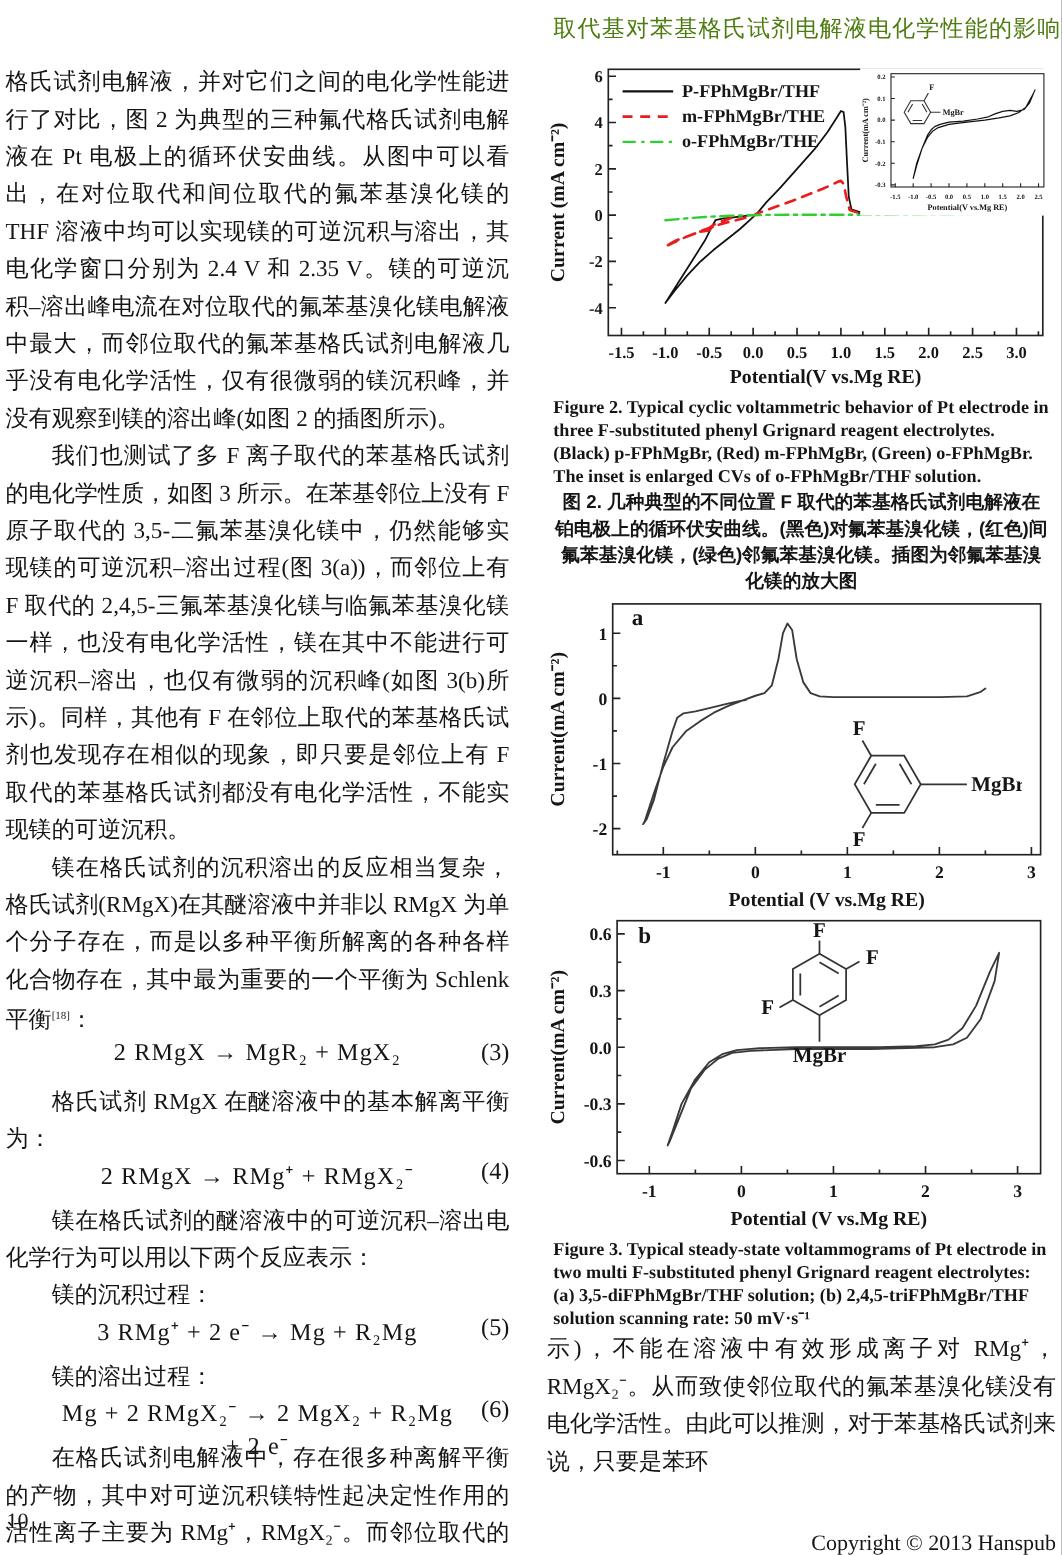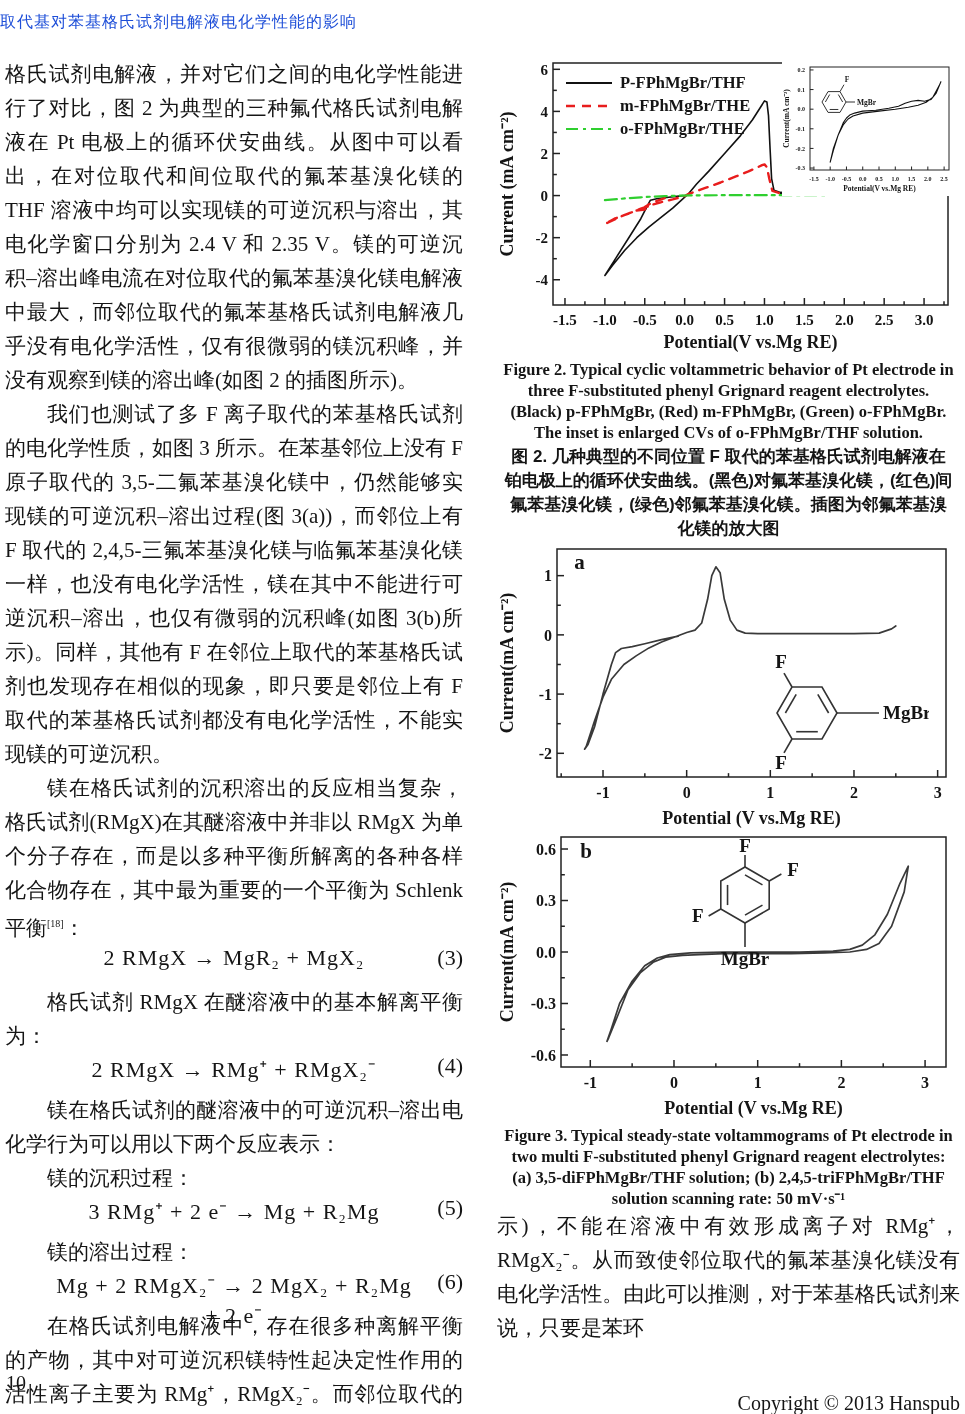--- a/index.html
+++ b/index.html
@@ -1,19 +1,19 @@
 <!DOCTYPE html>
 <html><head>
 <meta charset="utf-8">
 <style>
   html,body{margin:0;padding:0;background:#888;}
   .page{position:relative;width:965px;height:1414px;background:#ffffff;overflow:hidden;
         font-family:"Liberation Serif",serif;color:#151515;margin:0 auto;}
-  .header{position:absolute;top:12px;left:0;right:0;text-align:left;
-          font-size:16px;color:#1d4ed8;letter-spacing:1px;}
+  .header{position:absolute;top:12px;left:0;right:0;text-align:right;
+          font-size:21px;color:#4d7c0f;letter-spacing:1px;}
   .col{position:absolute;top:57px;}
   .col-left{left:5px;width:458px;}
   .col-right{left:497px;width:463px;}
   .col p{margin:0;font-size:21px;line-height:34px;text-align:justify;}
   .indent{text-indent:2em;}
   .equation{display:flex;align-items:flex-start;height:40px;font-size:22px;}
   .eq-sp{width:50px;}
   .eq-body{flex:1;text-align:center;letter-spacing:1px;}
   .eq-num{width:50px;text-align:right;}
   sup.ref{font-size:10px;}
@@ -21,21 +21,21 @@
   .fig2-box{width:463px;height:296px;}
   .fig3a-box{width:463px;height:288px;}
   .fig3b-box{width:463px;height:290px;}
   .legend{position:absolute;left:68px;top:14px;}
   .leg-row{display:flex;align-items:center;height:23px;}
   .leg-row svg{margin-right:7px;}
   .leg-row span{font-size:16.5px;font-weight:700;font-family:"Liberation Serif",serif;}
   .inset{position:absolute;left:285px;top:5px;width:172px;height:134px;background:#fff;}
   .struct{position:absolute;}
   .caption{margin:6px 6px 0;}
-  .caption .en{font-size:16.5px;line-height:21px;font-weight:700;text-align:center;
+  .caption .en{font-size:16.5px;line-height:21px;font-weight:700;text-align:left;
                font-family:"Liberation Serif",serif;margin:0;}
   .caption .zh{font-size:17px;line-height:24px;font-weight:700;text-align:center;
                font-family:"Liberation Sans",sans-serif;margin:2px 0 0;}
   .closing{margin-top:12px;}
   .footer-num{position:absolute;left:6px;top:1372px;font-size:20px;}
   .footer-copy{position:absolute;right:5px;top:1392px;font-size:20px;}
 </style>
 </head>
 <body>
 

